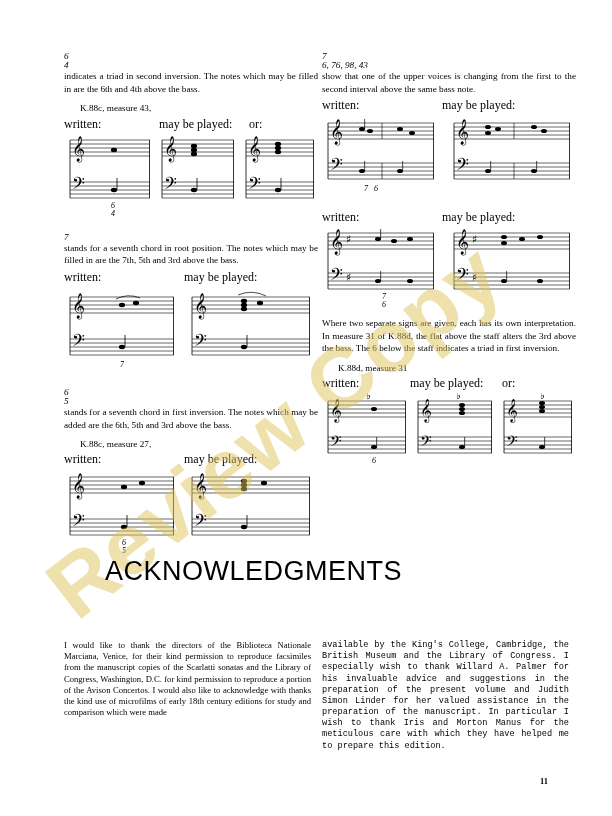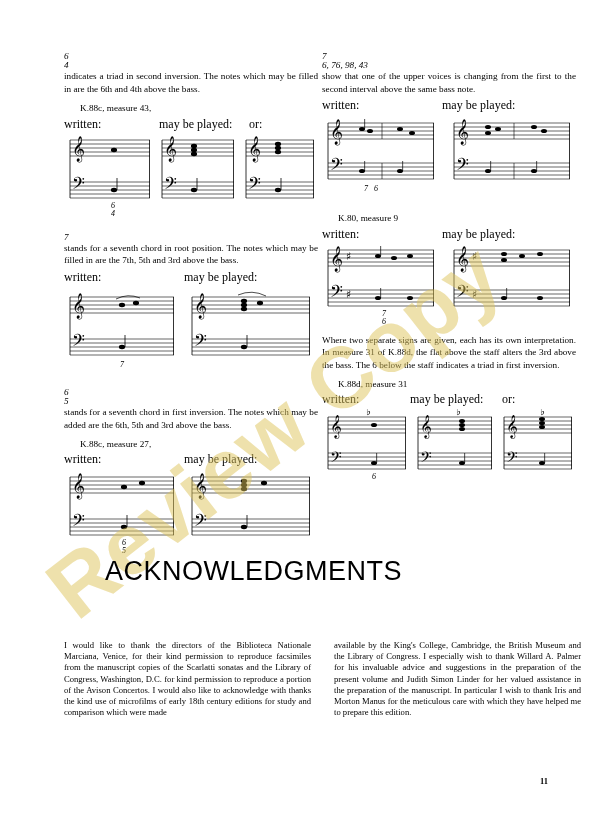--- a/index.html
+++ b/index.html
@@ -104,21 +104,21 @@
     position: absolute;
     top: 600px;
     width: 247px;
     font-size: 8.6px;
     line-height: 1.30;
     text-align: justify;
     z-index: 60;
     margin-top: 40px;
   }
   .ack-left { left: 64px; }
-  .ack-right { left: 334px; }
+  .ack-right { left: 322px; font-family: Liberation Mono, monospace; }
   .pageno {
     position: absolute;
     right: 64px;
     top: 776px;
     font-size: 8.5px;
     font-family: "Liberation Serif", serif;
     font-weight: bold;
   }
   .small-gap { height: 5px; }
 </style>
@@ -436,21 +436,20 @@
           <ellipse cx="212" cy="56" rx="3.0" ry="2.1"></ellipse>
           <rect x="214.4" y="46" width="0.7" height="10"></rect>
         </g>
         <g font-family="Liberation Serif, serif" font-size="8" font-style="italic" fill="#000">
           <text x="42" y="76">7</text>
           <text x="52" y="76">6</text>
         </g>
       </svg>
     </div>
 
-    <div class="caption">K.80, measure 9</div>
     <div class="labelrow">
       <span style="width:120px;">written:</span>
       <span>may be played:</span>
     </div>
 
     <div class="music">
       <svg width="254" height="86" viewBox="0 0 254 86">
         <g stroke="#000" stroke-width="0.6">
           <line x1="6" y1="6" x2="112" y2="6"></line>
             <line x1="6" y1="10" x2="112" y2="10"></line>

